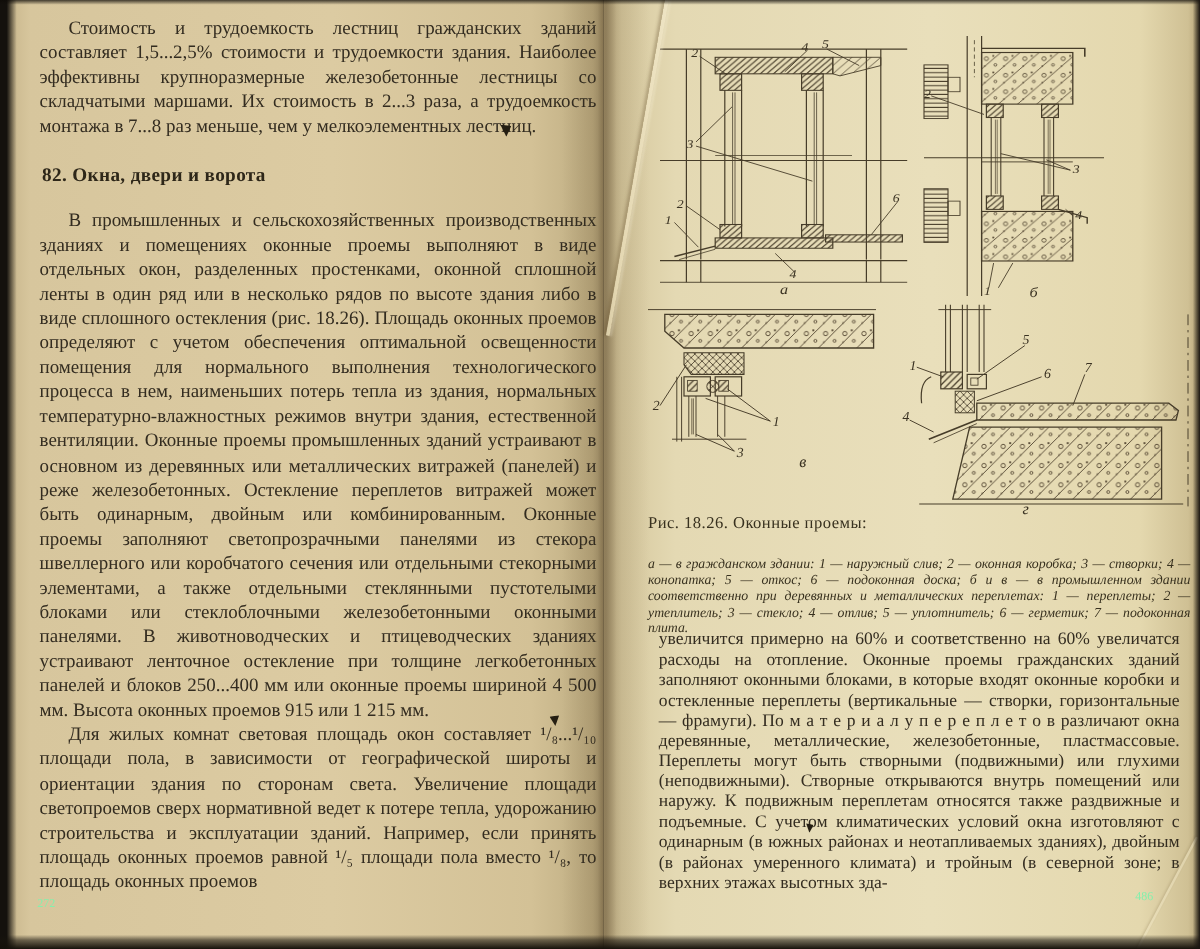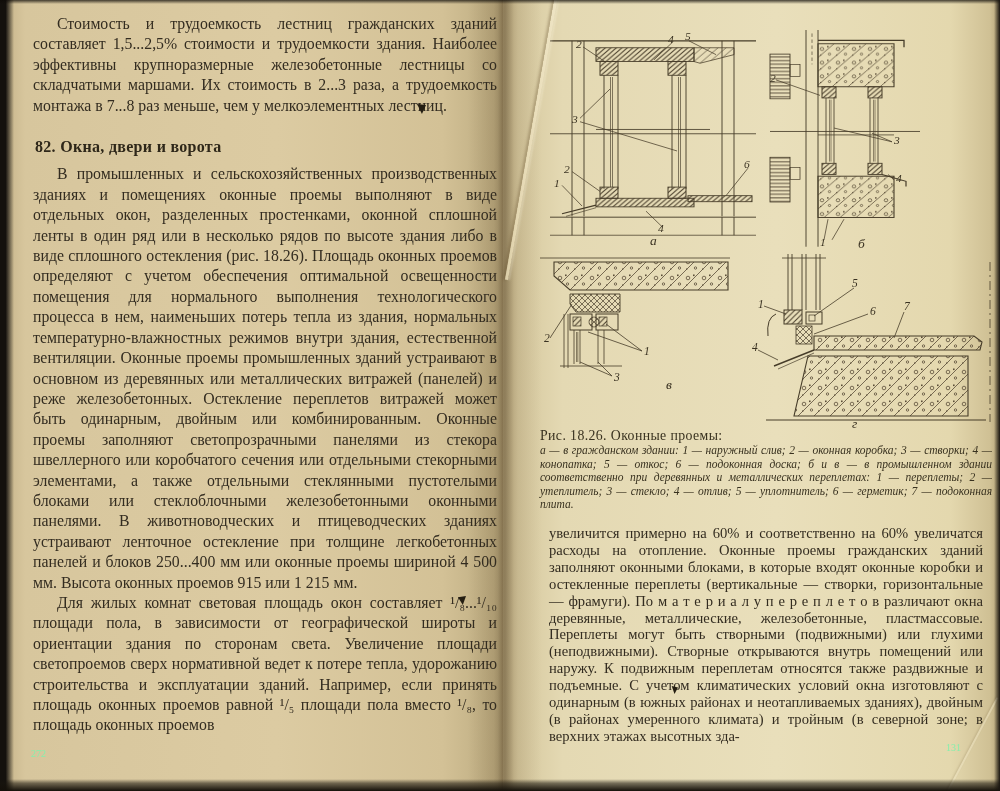--- a/index.html
+++ b/index.html
@@ -24,30 +24,30 @@
     background:linear-gradient(180deg,#f1e7c8,#e9dcb6);
     transform:rotate(10deg);opacity:.85;
     box-shadow:-2px 0 3px rgba(96,74,40,.5),2px 0 2px rgba(255,248,226,.35);}
   .crease2{position:absolute;left:966px;top:690px;width:2px;height:130px;
     background:#efe5c4;transform:rotate(28deg);opacity:.5;
     box-shadow:-1px 0 2px rgba(96,74,40,.4);}
 
   .lp-col{position:absolute;left:33px;top:14px;width:464px;color:#332c20;
     font-size:15.8px;line-height:20.4px;text-align:justify;}
   .lp-col p{margin:0;text-indent:24px;}
-  .sec{font-size:16px;font-weight:bold;margin:21px 0 7px 2px;color:#2e2719;letter-spacing:.3px;}
+  .sec{font-size:16px;font-weight:bold;margin:21px 0 17px 2px;color:#2e2719;letter-spacing:.3px;}
   .pnum{position:absolute;font-size:10px;color:#86efac;text-align:center;}
   .pnum-left{left:31px;top:748px;}
   .pnum-right{left:946px;top:742px;}
 
   .figs{position:absolute;left:536px;top:2px;}
   .figs text{font-style:italic;font-size:11.5px;fill:#3a3222;}
   .figs text.flab{font-size:13.5px;}
   .cap{position:absolute;left:540px;top:428px;width:452px;color:#38311f;}
-  .cap-title{font-size:13.8px;margin-bottom:0;letter-spacing:.4px;}
+  .cap-title{font-size:13.8px;margin-bottom:20px;letter-spacing:.4px;}
   .cap-body{font-size:11.5px;line-height:13.5px;text-align:justify;font-style:italic;}
   .rp-col{position:absolute;left:538px;top:514px;width:456px;color:#332c20;
     font-size:14.6px;line-height:16.9px;text-align:justify;}
   .rp-col p{margin:11px;}
 
   .blot{position:absolute;background:#241e12;}
   .blot1{left:417px;top:104px;width:9px;height:10px;clip-path:polygon(0 0,100% 10%,55% 100%);}
   .blot2{left:458px;top:596px;width:8px;height:9px;clip-path:polygon(0 15%,100% 0,60% 100%);}
   .blot3{left:671px;top:686px;width:7px;height:8px;clip-path:polygon(10% 0,100% 20%,50% 100%);}
 </style>
@@ -226,21 +226,21 @@
   </svg>
 
   <div class="cap">
     <div class="cap-title">Рис. 18.26. Оконные проемы:</div>
     <div class="cap-body">а — в гражданском здании: 1 — наружный слив; 2 — оконная коробка; 3 — створки; 4 — конопатка; 5 — откос; 6 — подоконная доска; б и в — в промышленном здании соответственно при деревянных и металлических переплетах: 1 — переплеты; 2 — утеплитель; 3 — стекло; 4 — отлив; 5 — уплотнитель; 6 — герметик; 7 — подоконная плита.</div>
   </div>
 
   <div class="rp-col">
     <p>увеличится примерно на 60% и соответственно на 60%  увеличатся расходы на отопление. Оконные проемы гражданских зданий заполняют оконными блоками, в которые входят оконные коробки и остекленные переплеты (вертикальные — створки, горизонтальные — фрамуги). По м а т е р и а л у  п е р е п л е т о в  различают окна деревянные, металлические, железобетонные, пластмассовые. Переплеты могут быть створными (подвижными) или глухими (неподвижными). Створные открываются внутрь помещений или наружу. К подвижным переплетам относятся также раздвижные и подъемные. С учетом климатических условий окна изготовляют с одинарным (в южных районах и неотапливаемых зданиях), двойным (в районах умеренного климата) и тройным (в северной зоне; в верхних этажах высотных зда-</p>
   </div>
-  <div class="pnum pnum-right">131</div>
+  <div class="pnum pnum-right">486</div>
 
   <div class="crease"></div>
   <div class="crease2"></div>
   <div class="blot blot1"></div>
   <div class="blot blot2"></div>
   <div class="blot blot3"></div>
   <div class="edge-left"></div>
   <div class="edge-bottom"></div>
   <div class="edge-top"></div>
   <div class="edge-right"></div>

